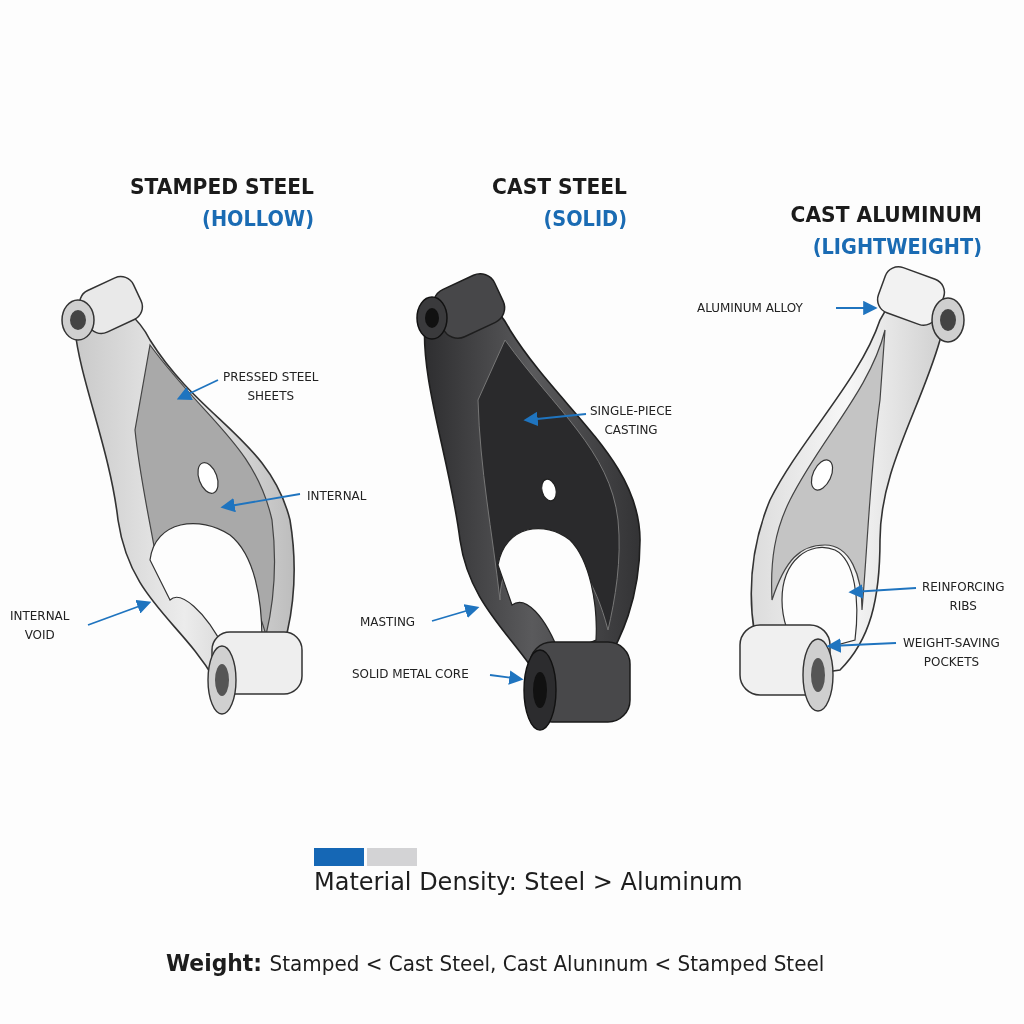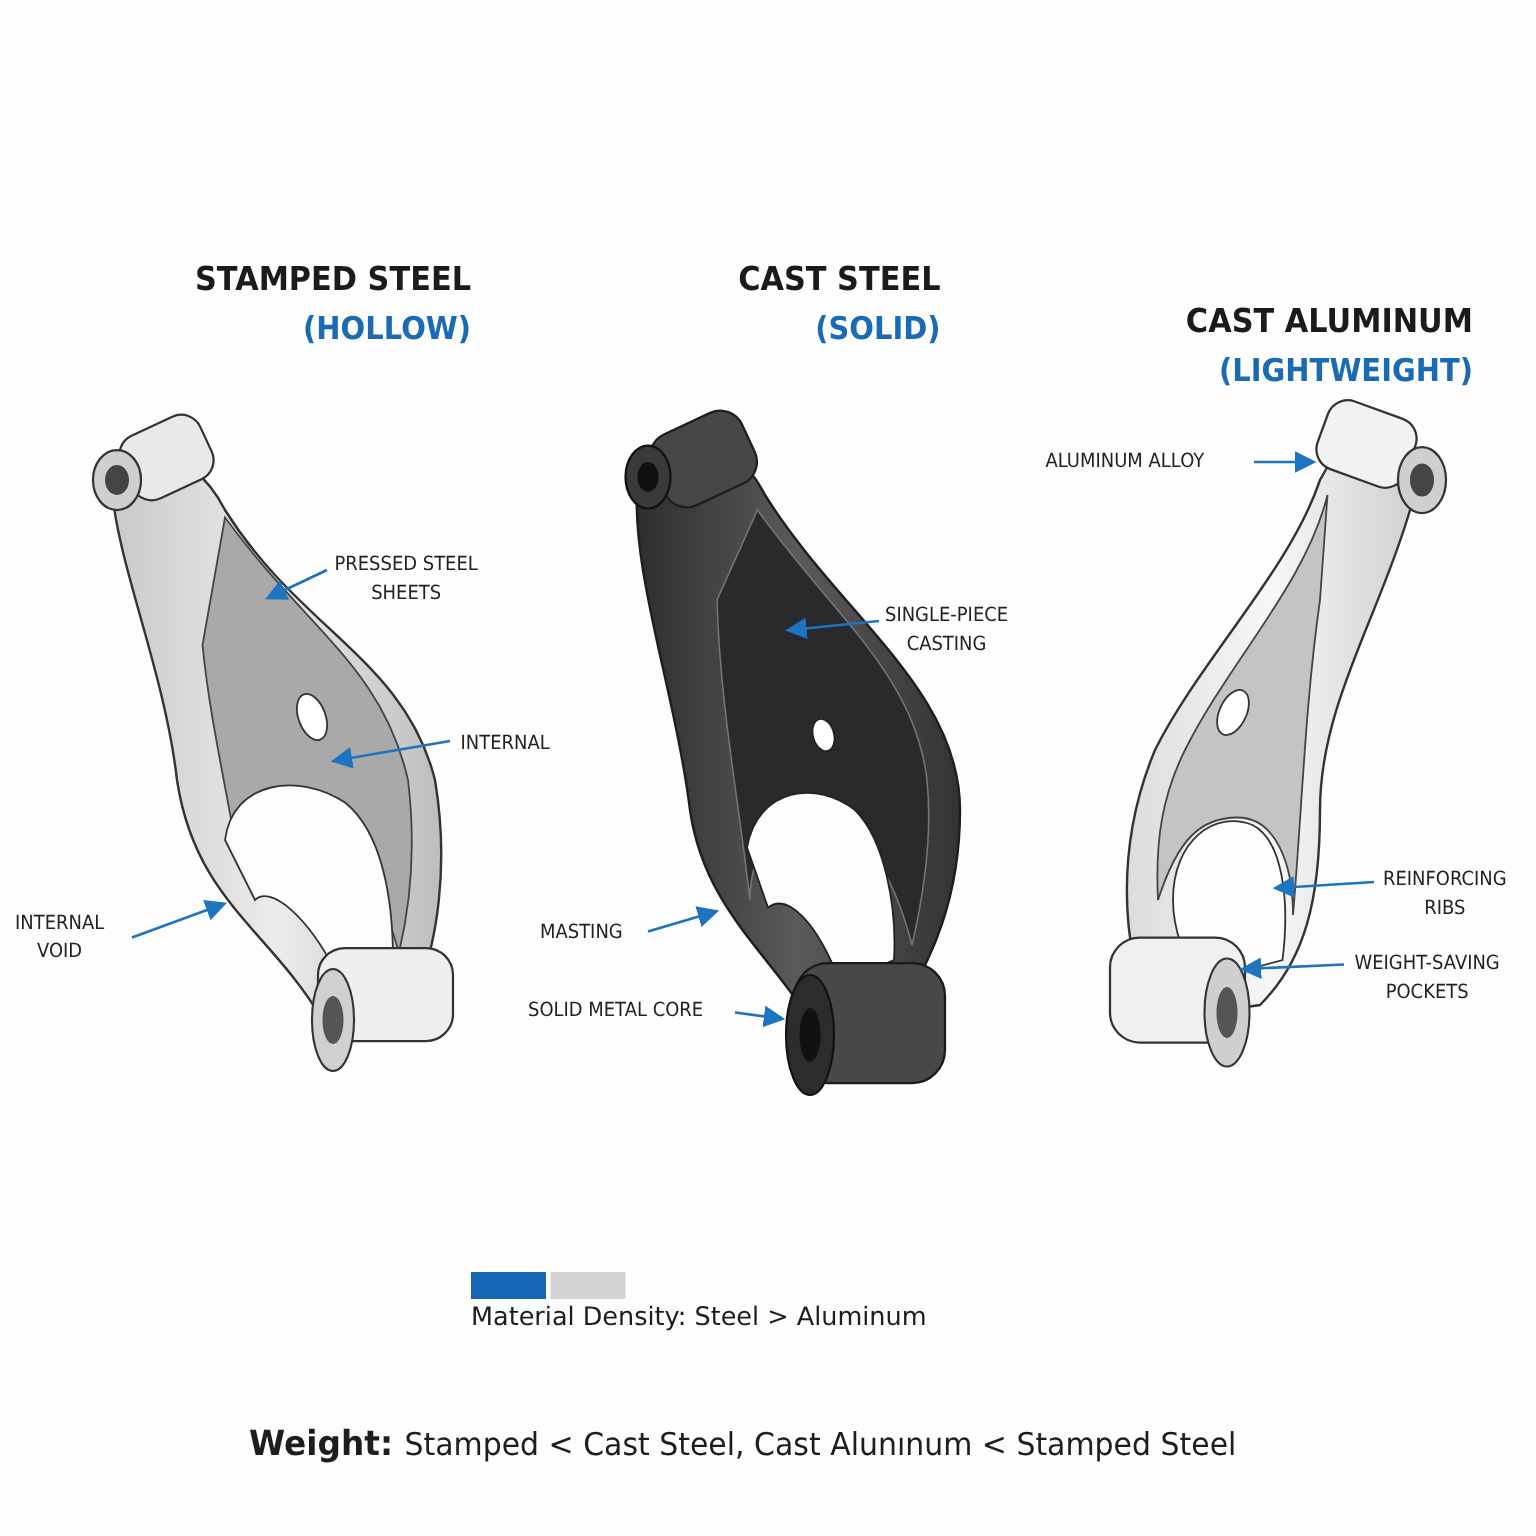--- a/index.html
+++ b/index.html
@@ -4,21 +4,21 @@
 <style>
   html, body { margin:0; padding:0; }
   body { width:1024px; height:1024px; background:#fdfdfd; position:relative; overflow:hidden;
          font-family:"Liberation Sans", "DejaVu Sans", sans-serif; color:#1a1a1a; }
   .col-title { position:absolute; text-align:right; width:300px; }
   .col-title .main { font-family:"DejaVu Sans", sans-serif; font-weight:bold; font-size:22px; letter-spacing:0px; color:#1b1b1b; line-height:30px; transform:scaleX(0.92); }
   .col-title .sub { font-family:"DejaVu Sans", sans-serif; font-weight:bold; font-size:21px; color:#1a6bb3; line-height:34px; transform:scaleX(0.92); }
   .label { position:absolute; font-family:"DejaVu Sans", sans-serif; font-size:13px; color:#222; line-height:19px; text-align:center; white-space:nowrap; transform:scaleX(0.92); transform-origin:left top; }
   svg.parts { position:absolute; left:0; top:0; }
   .legend-swatch { position:absolute; top:848px; height:18px; width:50px; }
-  .density { position:absolute; left:314px; top:868px; font-family:"DejaVu Sans", sans-serif; font-size:17px; color:#1d1d1d; white-space:nowrap; }
+  .density { position:absolute; left:314px; top:868px; font-family:"DejaVu Sans", sans-serif; font-size:24px; color:#1d1d1d; white-space:nowrap; }
   .weight { position:absolute; left:166px; top:950px; font-family:"DejaVu Sans", sans-serif; font-size:21px; color:#1d1d1d; white-space:nowrap; transform:scaleX(0.95); transform-origin:left top; }
   .weight b { font-size:23px; margin-right:8px; }
 </style>
 </head>
 <body>
 
 <div class="col-title" style="left:26px; top:172px;">
   <div class="main">STAMPED STEEL</div>
   <div class="sub">(HOLLOW)</div>
 </div>

